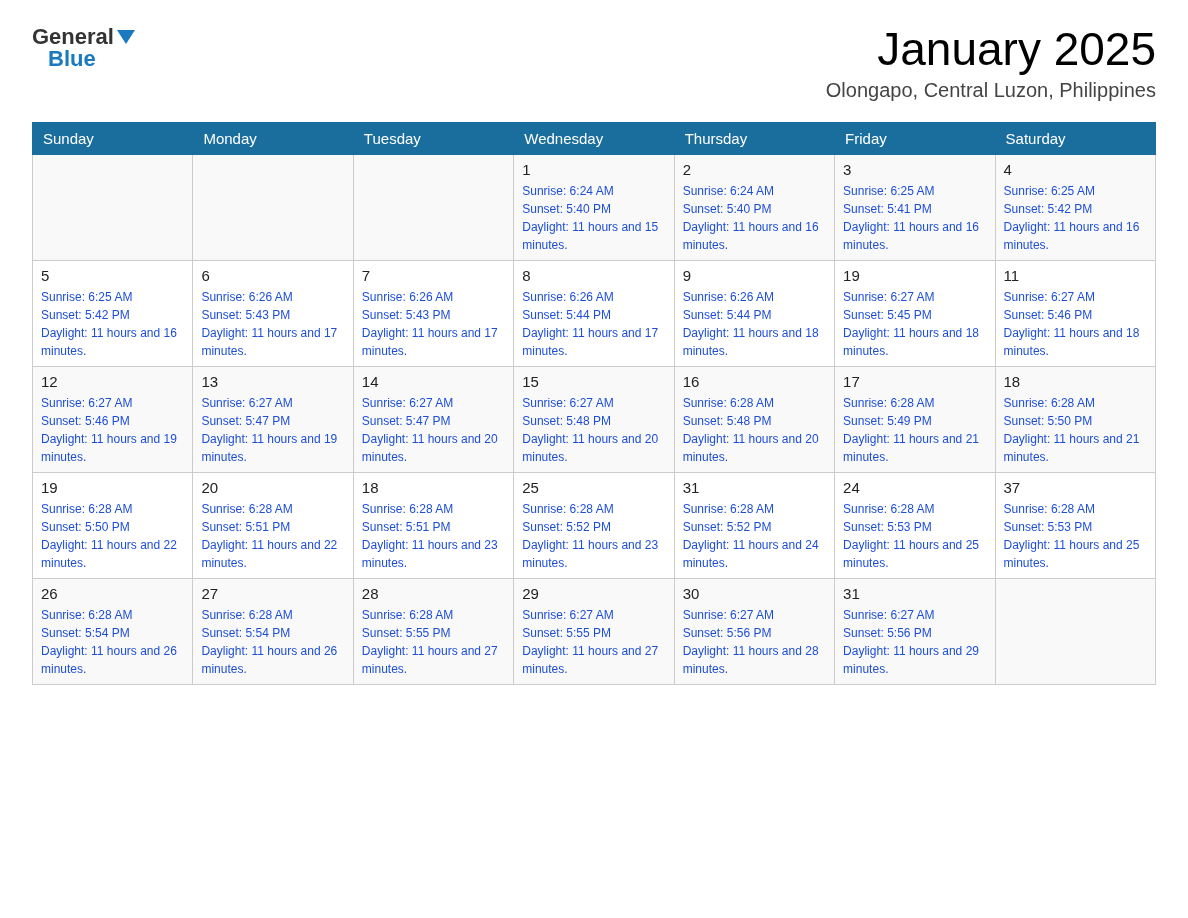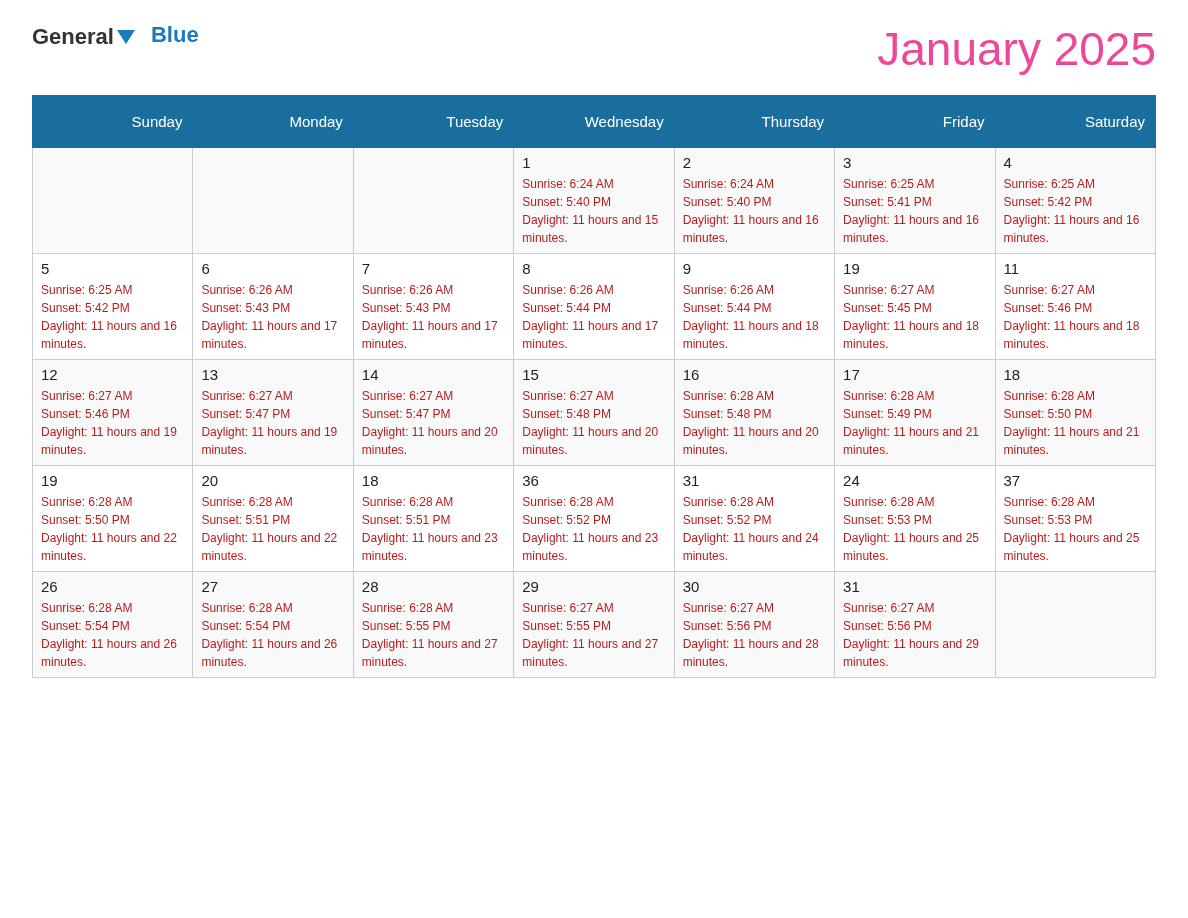--- a/index.html
+++ b/index.html
@@ -30,86 +30,87 @@
       font-size: 22px;
       font-weight: bold;
       color: #1a7abf;
     }
     .title-area {
       text-align: right;
     }
     .month-title {
       font-size: 46px;
       font-weight: normal;
-      color: #ec4899;
+      color: #000000;
       line-height: 1.1;
     }
     .location-title {
       font-size: 20px;
       color: #444;
       margin-top: 4px;
     }
     .calendar-table {
       width: 100%;
       border-collapse: collapse;
       border: 1px solid #aaa;
     }
     .calendar-table th {
       background-color: #1a6e9e;
       color: #ffffff;
       font-size: 15px;
       font-weight: normal;
-      padding: 17px 10px;
-      text-align: right;
+      padding: 7px 10px;
+      text-align: left;
       border: 1px solid #1a6e9e;
     }
     .calendar-table td {
       border: 1px solid #ccc;
       vertical-align: top;
       padding: 6px 8px;
       width: 14.28%;
       min-height: 110px;
     }
     .day-number {
       font-size: 15px;
       font-weight: normal;
       color: #222;
       margin-bottom: 4px;
     }
     .day-info {
       font-size: 12px;
-      color: #b91c1c;
+      color: #1d4ed8;
       line-height: 1.5;
     }
     .empty-cell {
       background: #fff;
     }
     tr:nth-child(odd) td { background-color: #f9f9f9; }
     tr:nth-child(even) td { background-color: #ffffff; }
     .calendar-table thead tr th { background-color: #1a6e9e; }
   </style>
 </head>
 <body>
 
 <div class="header-area">
   <div class="logo-area">
-    <div style="display:flex; flex-direction:row; align-items:center;">
+    <div style="display:flex; flex-direction:column; align-items:flex-start;">
       <div style="display:flex; align-items:center;">
         <span class="logo-text-general">General</span>
         <div style="display:inline-block; margin-left:3px; margin-top:4px;">
           <svg width="18" height="14" viewBox="0 0 18 14">
             <polygon points="9,14 0,0 18,0" fill="#1a7abf"></polygon>
           </svg>
         </div>
       </div>
       <span class="logo-text-blue" style="margin-top:-4px; margin-left: 16px;">Blue</span>
     </div>
   </div>
   <div class="title-area">
     <div class="month-title">January 2025</div>
+    <div class="location-title">Olongapo, Central Luzon, Philippines</div>
   </div>
 </div>
 
 <table class="calendar-table">
   <thead>
     <tr>
 
     <th>Sunday</th>
         <th>Monday</th>
         <th>Tuesday</th>
@@ -209,21 +210,21 @@
         </td>
         <td>
           <div class="day-number">20</div>
           <div class="day-info">Sunrise: 6:28 AM<br>Sunset: 5:51 PM<br>Daylight: 11 hours and 22 minutes.</div>
         </td>
         <td>
           <div class="day-number">18</div>
           <div class="day-info">Sunrise: 6:28 AM<br>Sunset: 5:51 PM<br>Daylight: 11 hours and 23 minutes.</div>
         </td>
         <td>
-          <div class="day-number">36</div>
+          <div class="day-number">25</div>
           <div class="day-info">Sunrise: 6:28 AM<br>Sunset: 5:52 PM<br>Daylight: 11 hours and 23 minutes.</div>
         </td>
         <td>
           <div class="day-number">31</div>
           <div class="day-info">Sunrise: 6:28 AM<br>Sunset: 5:52 PM<br>Daylight: 11 hours and 24 minutes.</div>
         </td>
         <td>
           <div class="day-number">24</div>
           <div class="day-info">Sunrise: 6:28 AM<br>Sunset: 5:53 PM<br>Daylight: 11 hours and 25 minutes.</div>
         </td>

